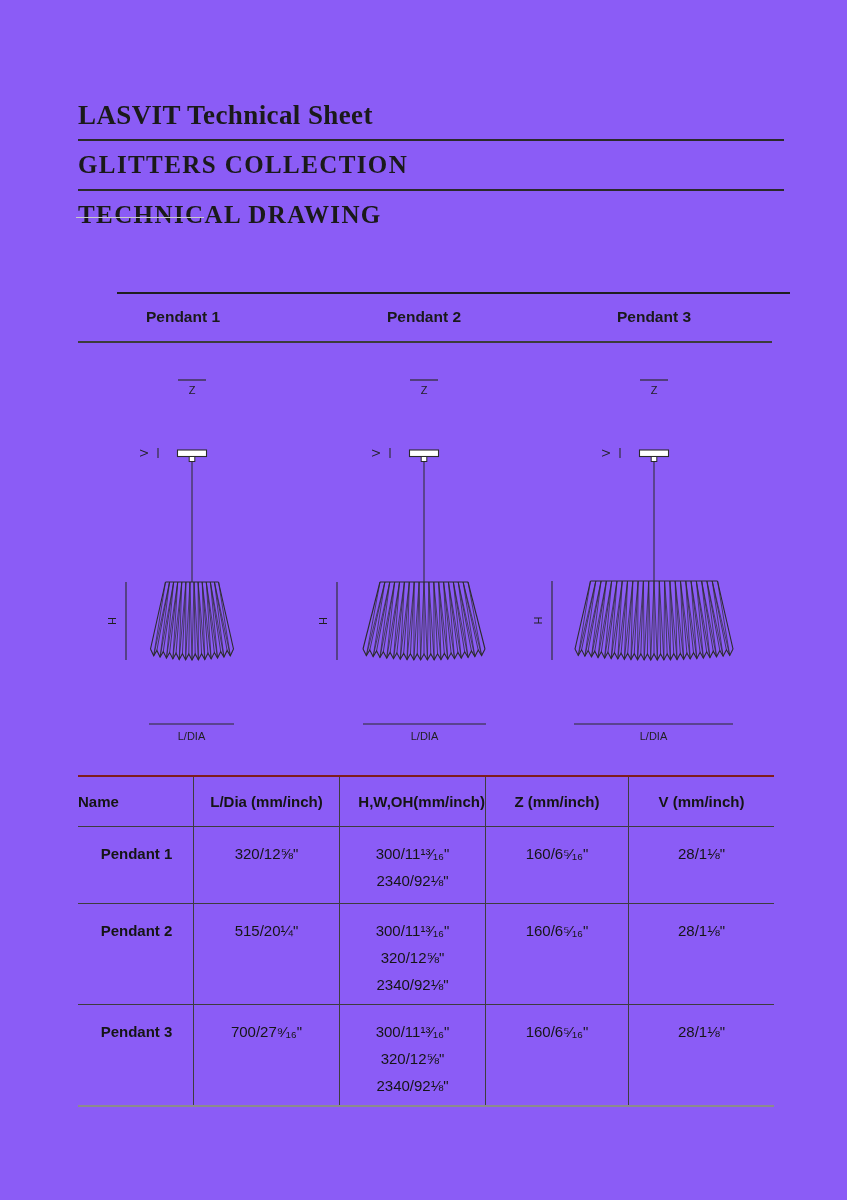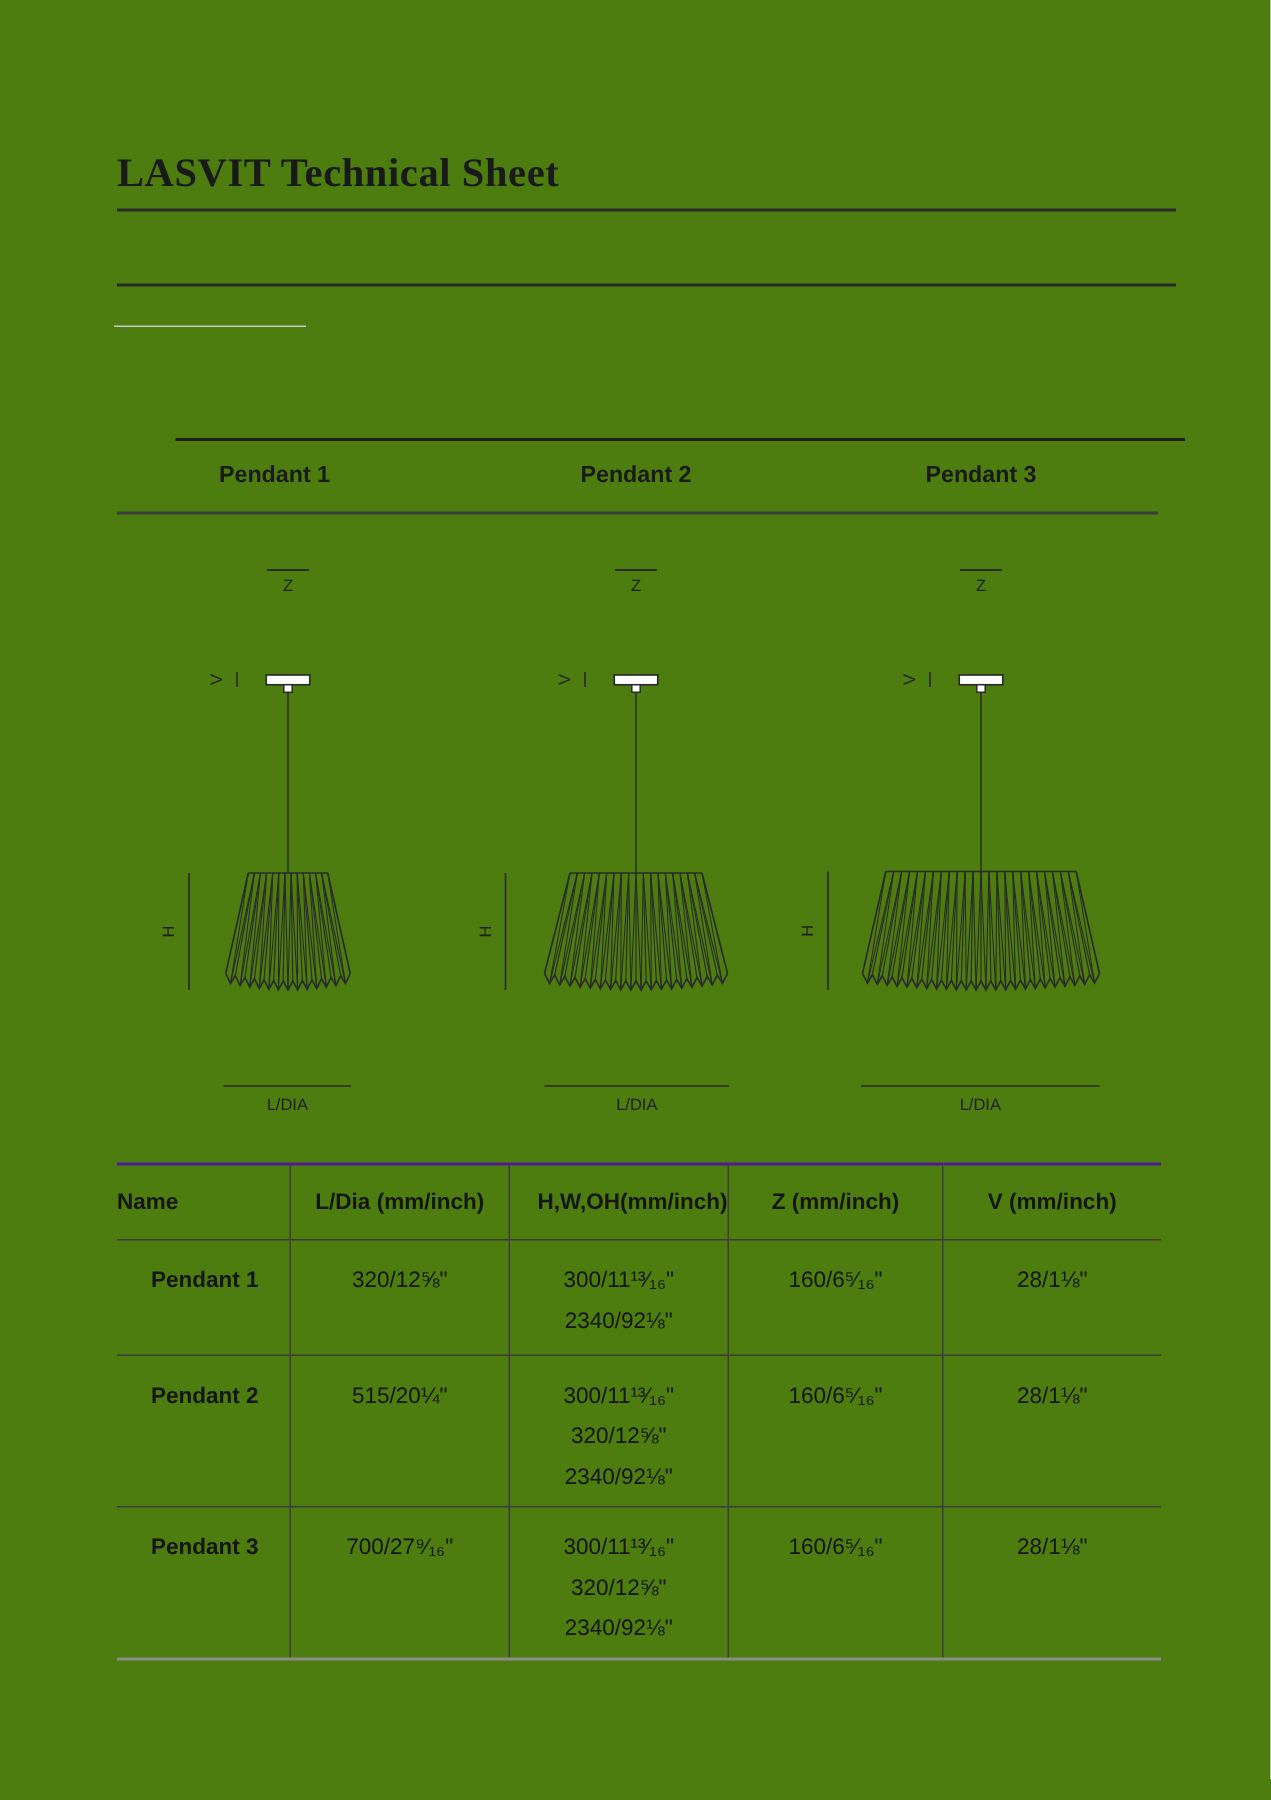--- a/index.html
+++ b/index.html
@@ -1,17 +1,17 @@
 <!DOCTYPE html>
 <html><head>
 <meta charset="utf-8">
 <style>
   html,body{margin:0;padding:0;background:#fff;}
   .page{
-    position:relative;width:847px;height:1200px;background:#4d7c0f;
+    position:relative;width:847px;height:1200px;background:#8b5cf6;
     font-family:"Liberation Sans","DejaVu Sans",sans-serif;color:#1a1a1a;
     overflow:hidden;
   }
   
   .h-title{
     position:absolute;left:78px;top:100px;margin:0;
     font-family:"Liberation Serif","DejaVu Serif",serif;
     font-weight:bold;font-size:27px;letter-spacing:.4px;white-space:nowrap;
   }
   .h-sub{
@@ -38,21 +38,21 @@
   
   table.spec{
     position:absolute;left:78px;top:775px;width:692px;
     border-collapse:collapse;table-layout:fixed;
     font-size:15px;color:#151515;
   }
   table.spec th,table.spec td{
     padding:0;vertical-align:top;text-align:center;
     border-right:1px solid #3d3d3d;
   }
-  table.spec th{border-top:2px solid #4c1d95;vertical-align:middle;font-weight:normal;}
+  table.spec th{border-top:2px solid #7f1d1d;vertical-align:middle;font-weight:normal;}
   table.spec .col-name{width:115px;text-align:left;}
   table.spec .col-ldia{width:145px;}
   table.spec .col-hwoh{width:145px;text-align:right;}
   table.spec .col-z{width:142px;}
   table.spec .col-v{width:145px;}
   table.spec th,table.spec td{border-bottom:1px solid #3d3d3d;}
   table.spec .last-col{border-right:none;text-align:center;}
   table.spec tr.header-row{height:50px;}
   table.spec tr.row-0{height:77px;}
   table.spec tr.row-1{height:101px;}
@@ -63,21 +63,23 @@
   .hdr-b{font-weight:bold;}
   .hdr-u{font-weight:bold;}
 </style>
 </head>
 <body>
 
 <div class="page">
 
   <h1 class="h-title">LASVIT Technical Sheet</h1>
   <div class="rule rule-1"></div>
+  <h2 class="h-sub h-collection">GLITTERS COLLECTION</h2>
   <div class="rule rule-2"></div>
+  <h2 class="h-sub h-section">TECHNICAL DRAWING</h2>
   <div class="artifact-line"></div>
 
   <div class="strip-top"></div>
   <div class="pendant-label" style="left:183px">Pendant 1</div>
   <div class="pendant-label" style="left:424px">Pendant 2</div>
   <div class="pendant-label" style="left:654px">Pendant 3</div>
   <div class="strip-bottom"></div>
 
   <svg id="drawing-svg" class="drawing-svg" width="847" height="400" viewBox="0 0 847 400">
       <g>

